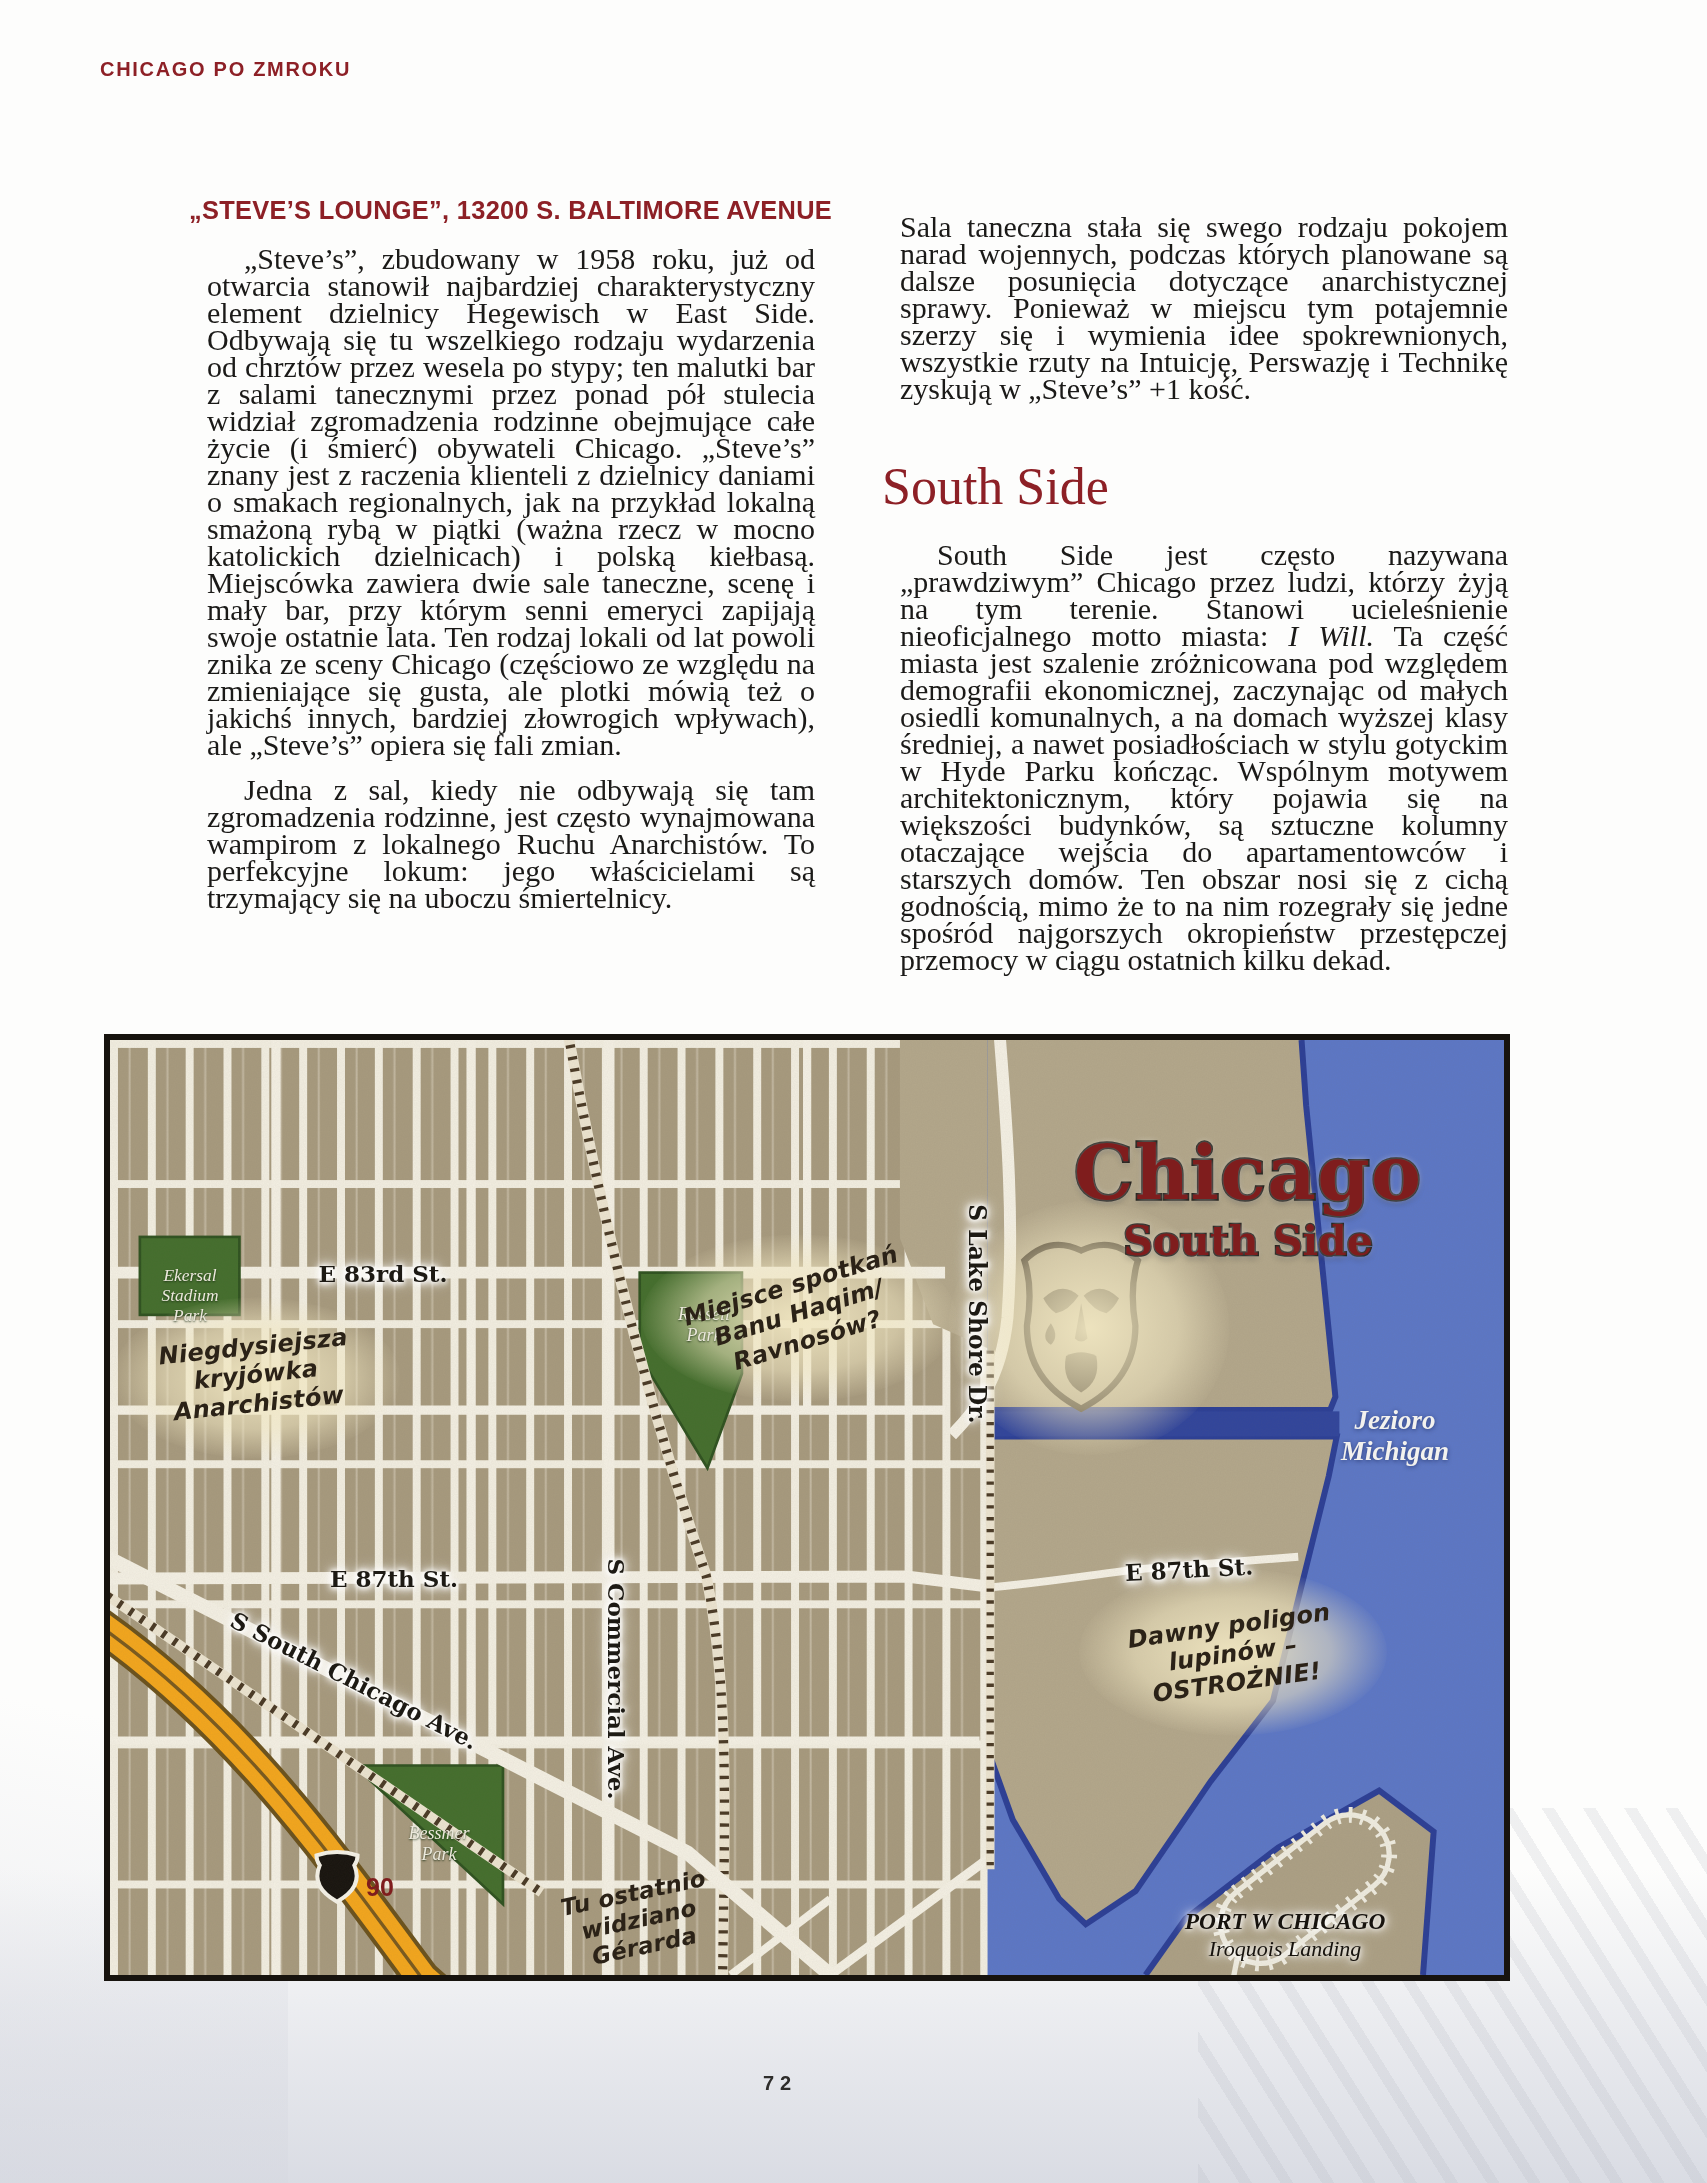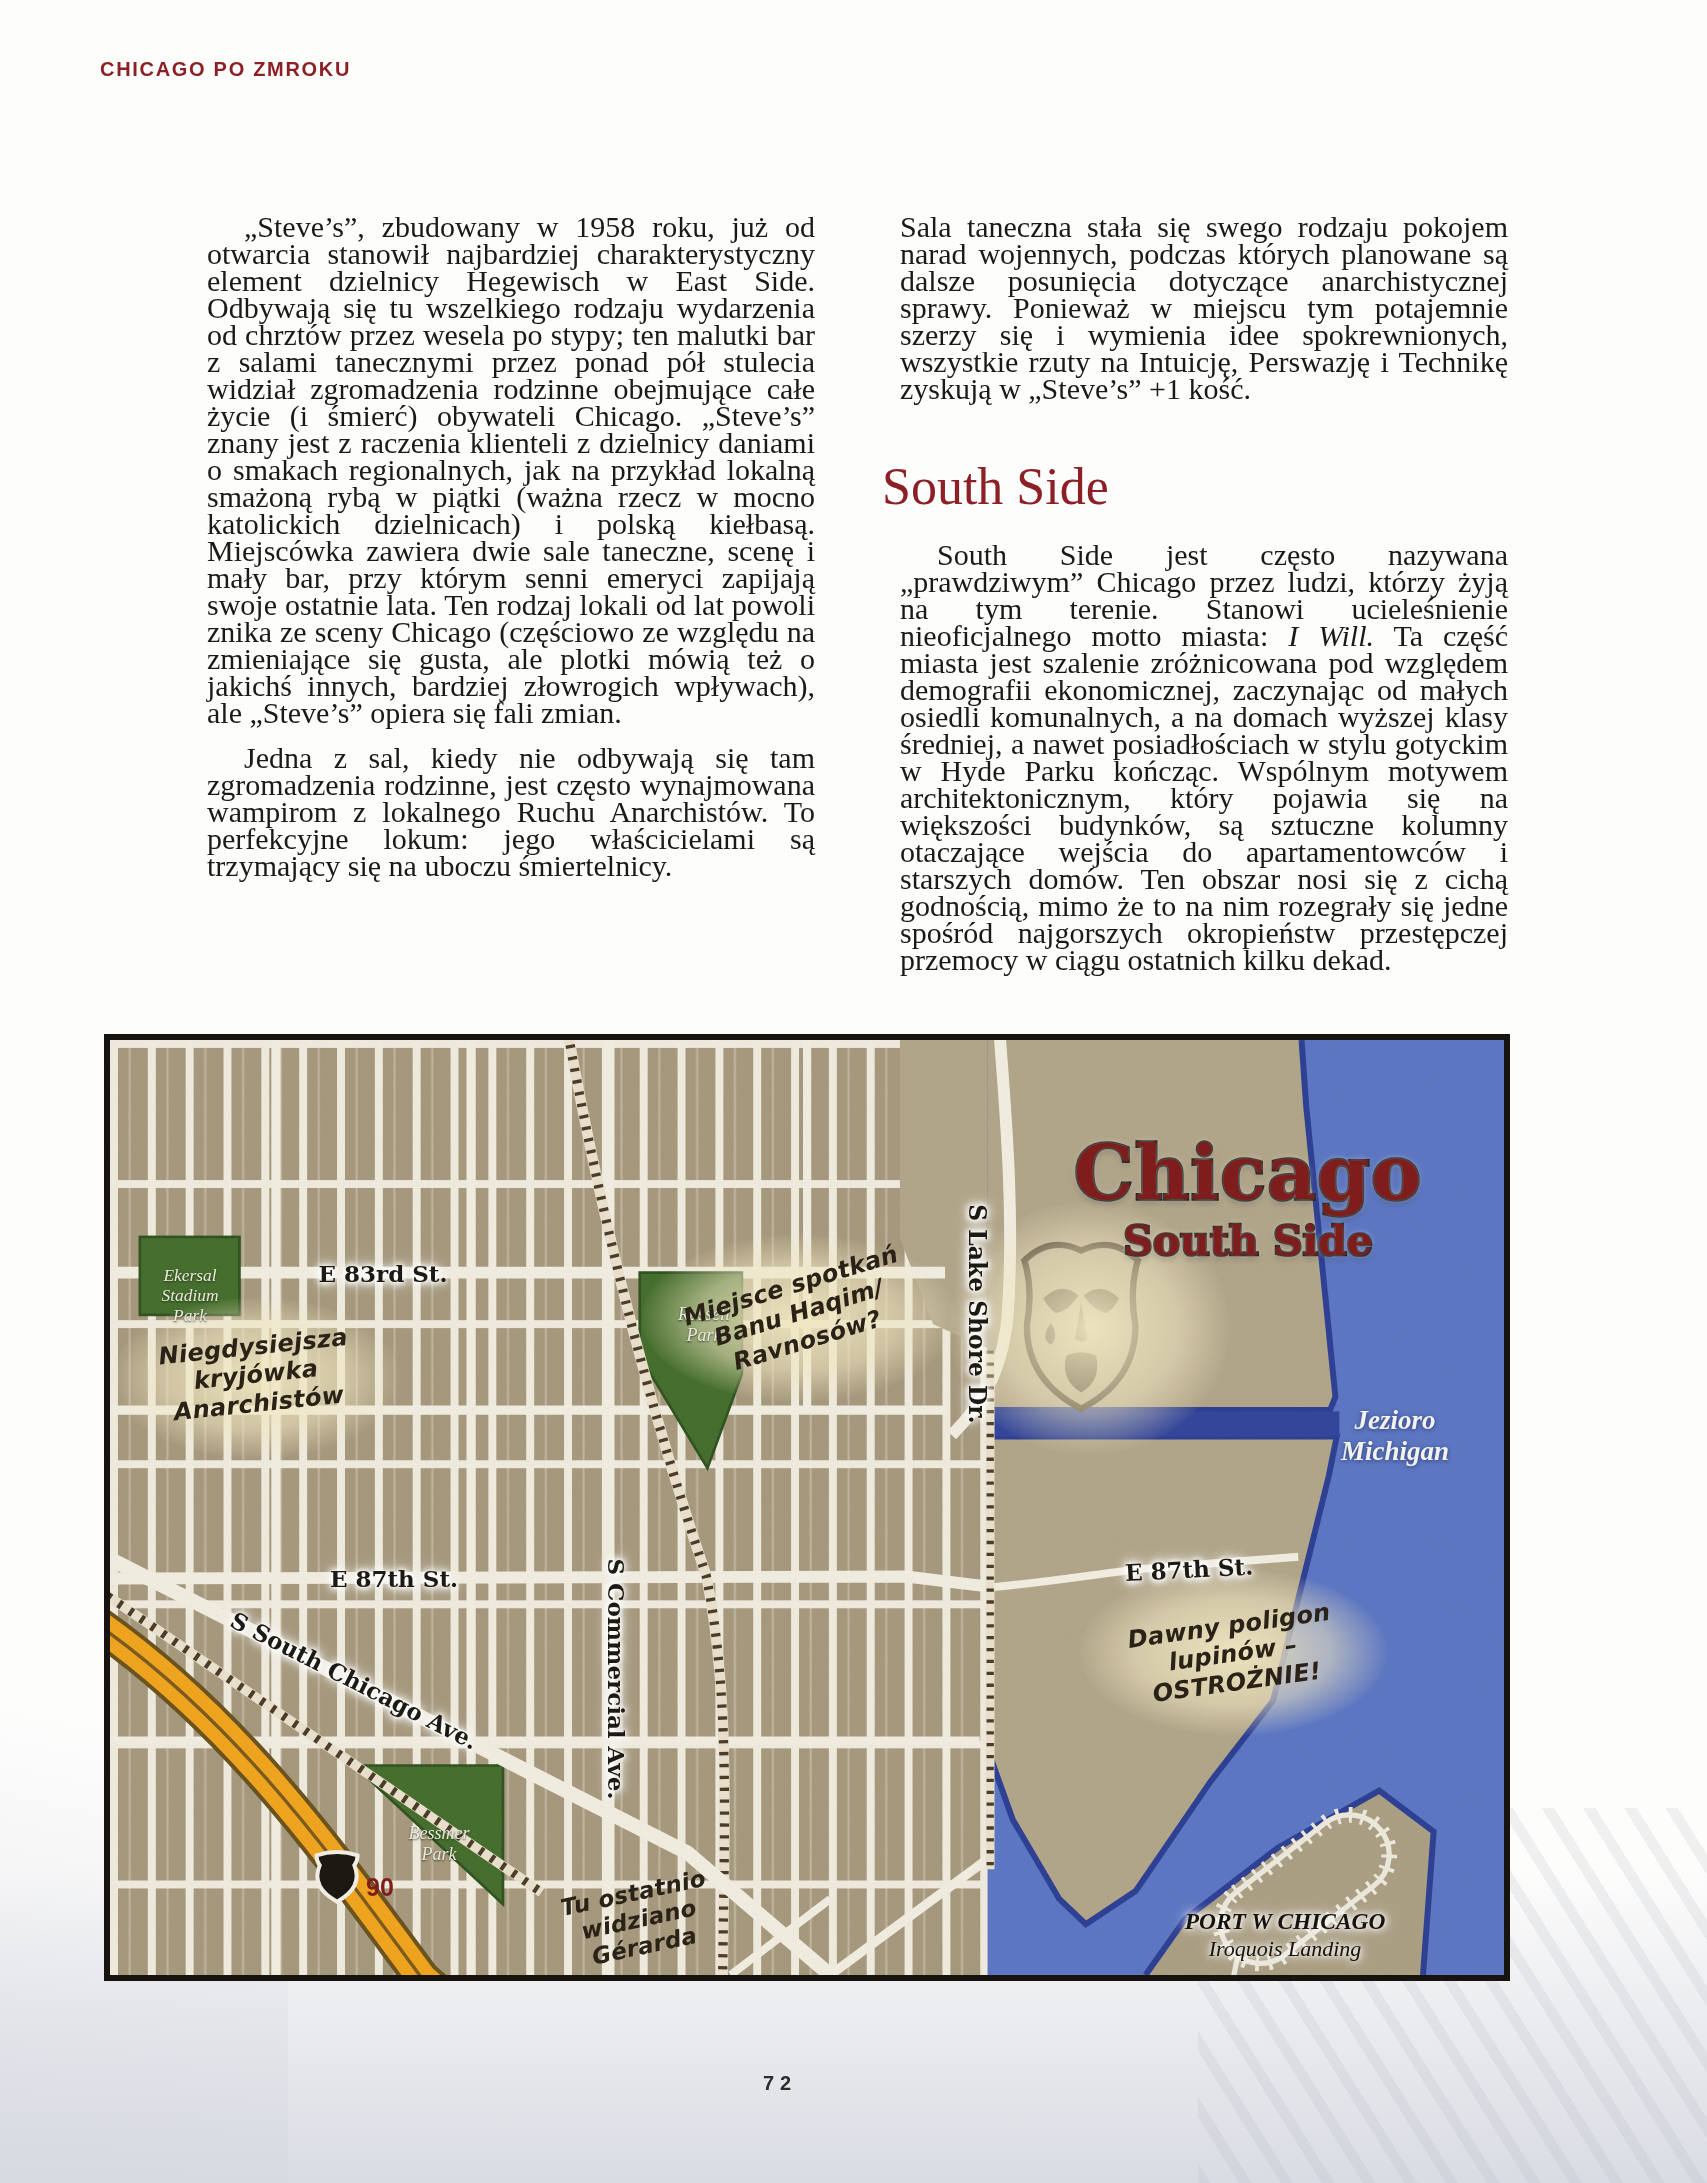--- a/index.html
+++ b/index.html
@@ -65,20 +65,21 @@
 
 <div class="page">
 
   <div class="bg-bottom"></div>
   <div class="bg-left"></div>
   <div class="bg-streaks"></div>
 
   <div class="header">CHICAGO PO ZMROKU</div>
 
   <div class="col col-left">
+    <h2>„STEVE’S LOUNGE”, 13200 S. BALTIMORE AVENUE</h2>
     <p>„Steve’s”, zbudowany w 1958 roku, już od otwarcia stanowił najbardziej charakterystyczny element dzielnicy Hegewisch w East Side. Odbywają się tu wszelkiego rodzaju wydarzenia od chrztów przez wesela po stypy; ten malutki bar z salami tanecznymi przez ponad pół stulecia widział zgromadzenia rodzinne obejmujące całe życie (i śmierć) obywateli Chicago. „Steve’s” znany jest z raczenia klienteli z dzielnicy daniami o smakach regionalnych, jak na przykład lokalną smażoną rybą w piątki (ważna rzecz w mocno katolickich dzielnicach) i polską kiełbasą. Miejscówka zawiera dwie sale taneczne, scenę i mały bar, przy którym senni emeryci zapijają swoje ostatnie lata. Ten rodzaj lokali od lat powoli znika ze sceny Chicago (częściowo ze względu na zmieniające się gusta, ale plotki mówią też o jakichś innych, bardziej złowrogich wpływach), ale „Steve’s” opiera się fali zmian.</p>
     <p>Jedna z sal, kiedy nie odbywają się tam zgromadzenia rodzinne, jest często wynajmowana wampirom z lokalnego Ruchu Anarchistów. To perfekcyjne lokum: jego właścicielami są trzymający się na uboczu śmiertelnicy.</p>
   </div>
 
   <div class="col col-right">
     <p class="no-indent">Sala taneczna stała się swego rodzaju pokojem narad wojennych, podczas których planowane są dalsze posunięcia dotyczące anarchistycznej sprawy. Ponieważ w miejscu tym potajemnie szerzy się i wymienia idee spokrewnionych, wszystkie rzuty na Intuicję, Perswazję i Technikę zyskują w „Steve’s” +1 kość.</p>
     <h1>South Side</h1>
     <p><span>South Side jest często nazywana „prawdziwym” Chicago przez ludzi, którzy żyją na tym terenie. Stanowi ucieleśnienie nieoficjalnego motto miasta: </span><span class="italic">I Will.</span><span> Ta część miasta jest szalenie zróżnicowana pod względem demografii ekonomicznej, zaczynając od małych osiedli komunalnych, a na domach wyższej klasy średniej, a nawet posiadłościach w stylu gotyckim w Hyde Parku kończąc. Wspólnym motywem architektonicznym, który pojawia się na większości budynków, są sztuczne kolumny otaczające wejścia do apartamentowców i starszych domów. Ten obszar nosi się z cichą godnością, mimo że to na nim rozegrały się jedne spośród najgorszych okropieństw przestępczej przemocy w ciągu ostatnich kilku dekad.</span></p>
   </div>
 

